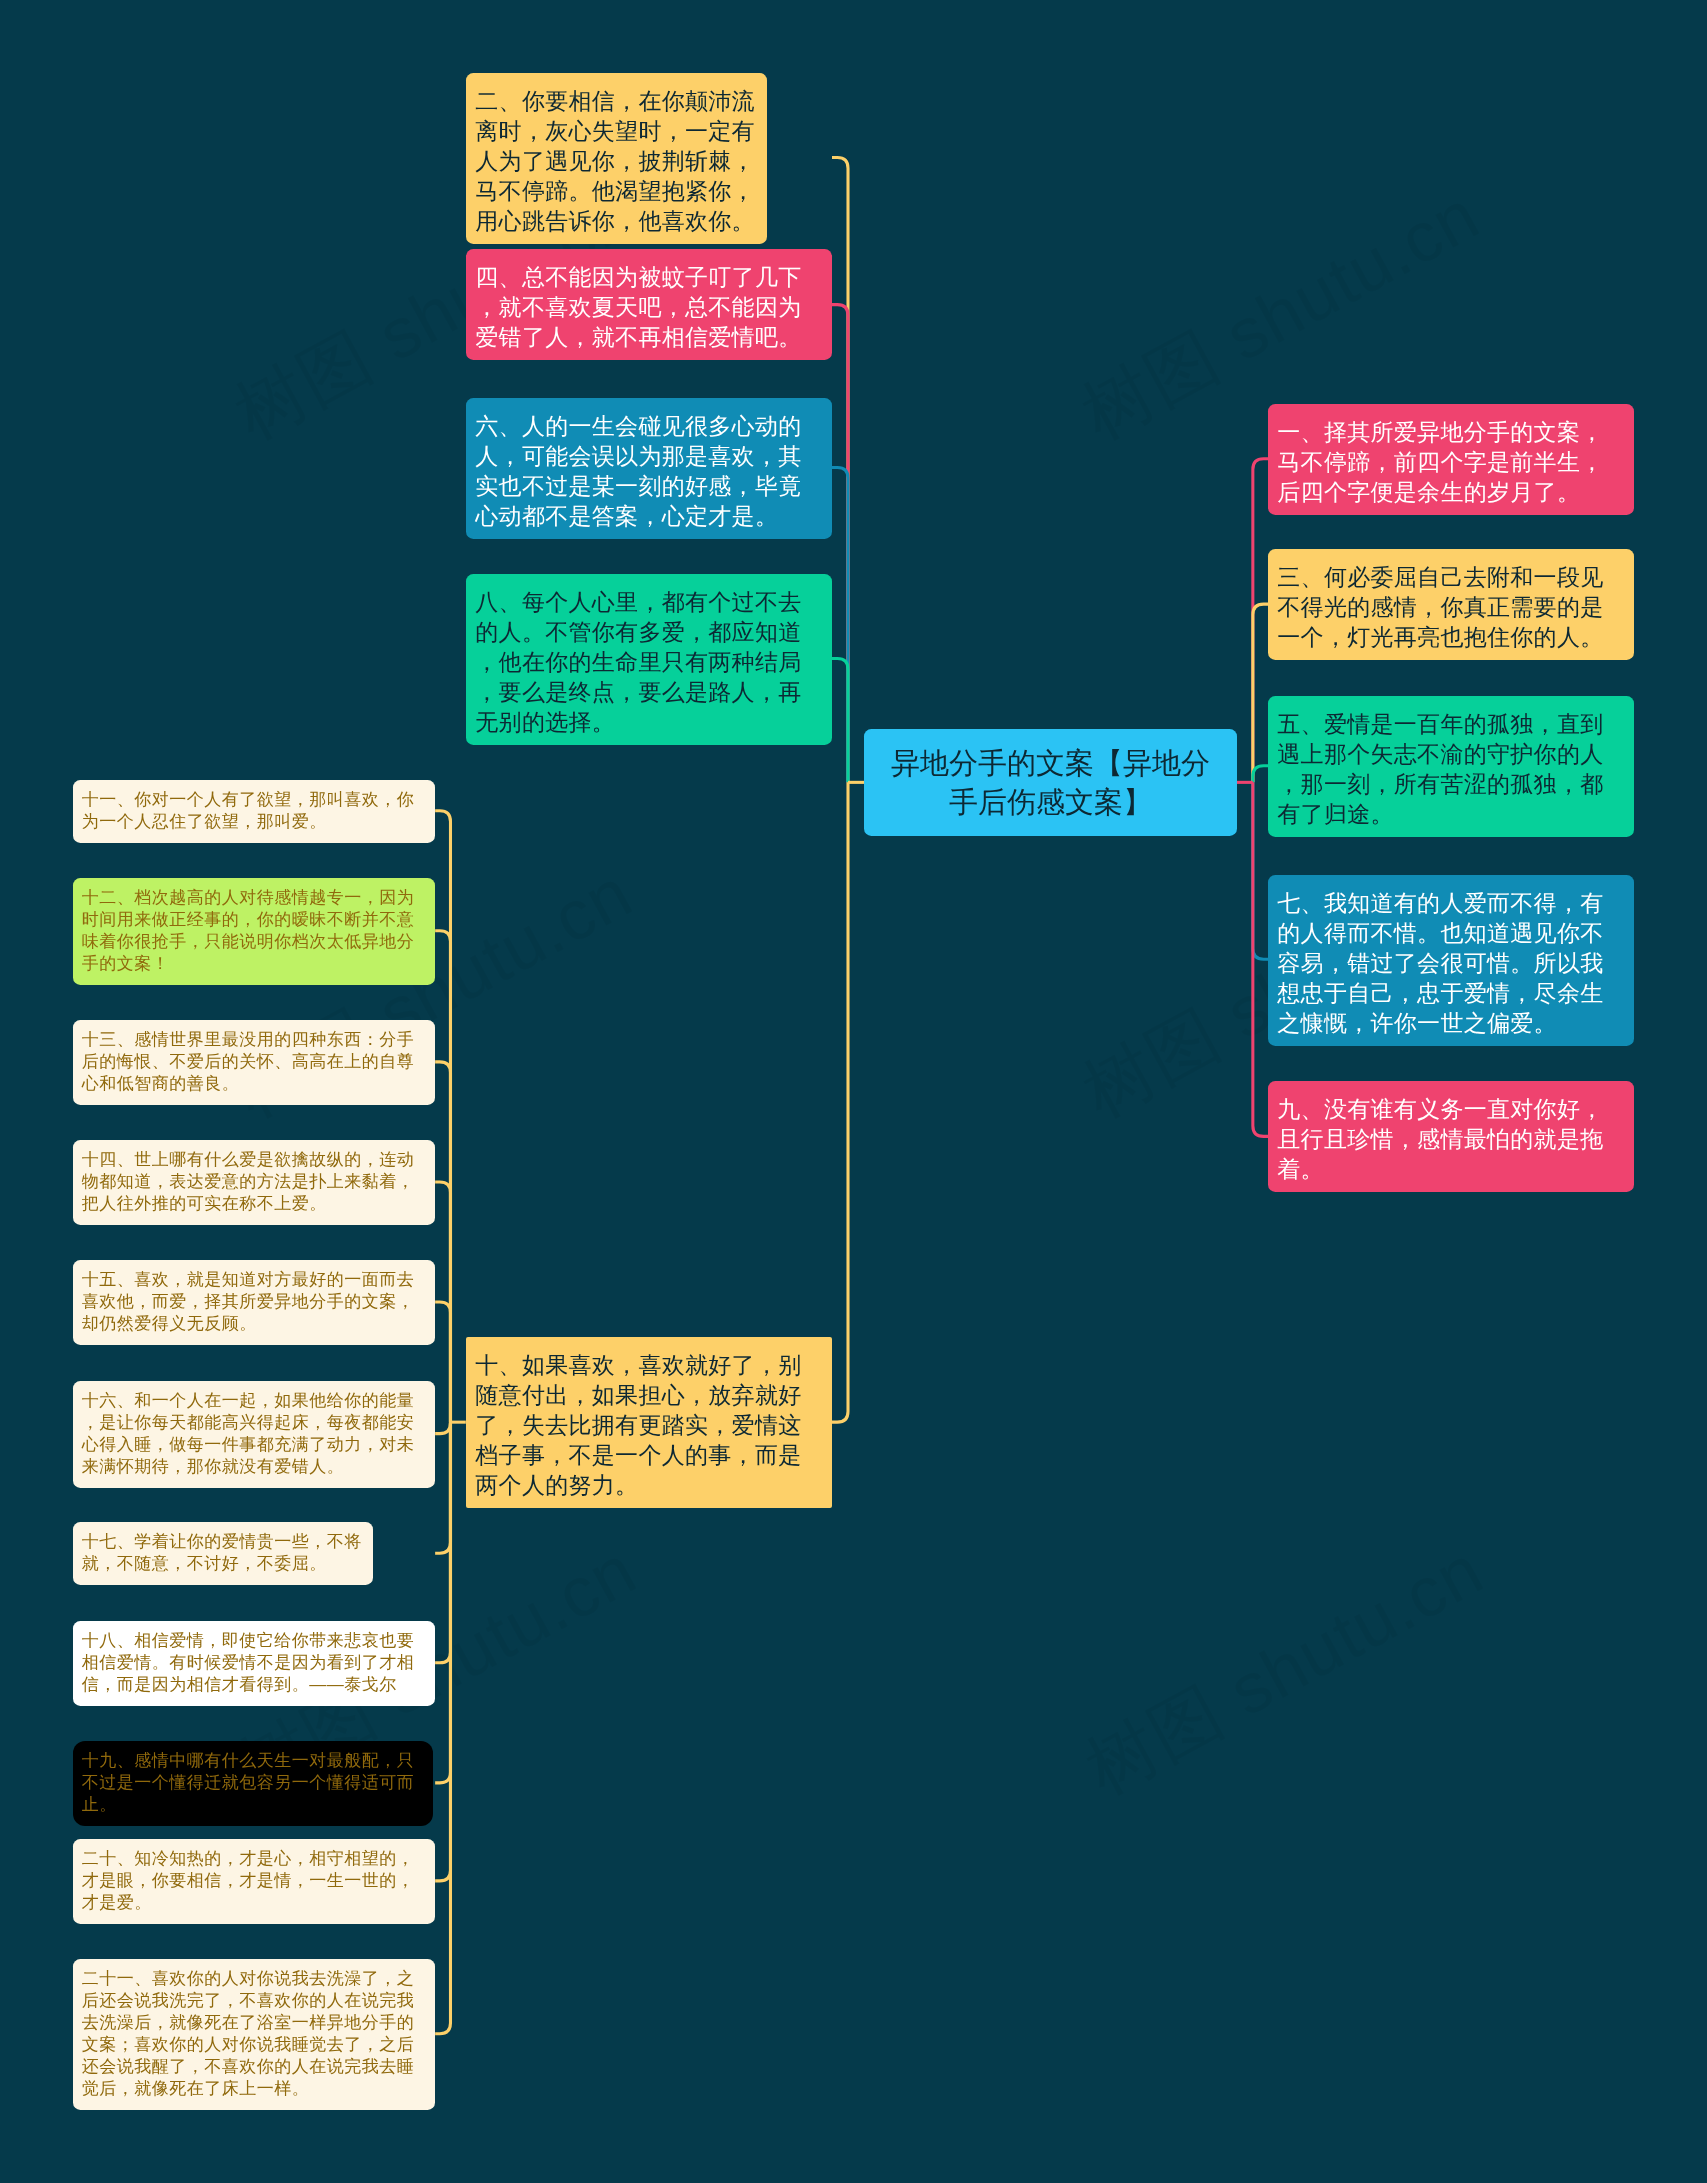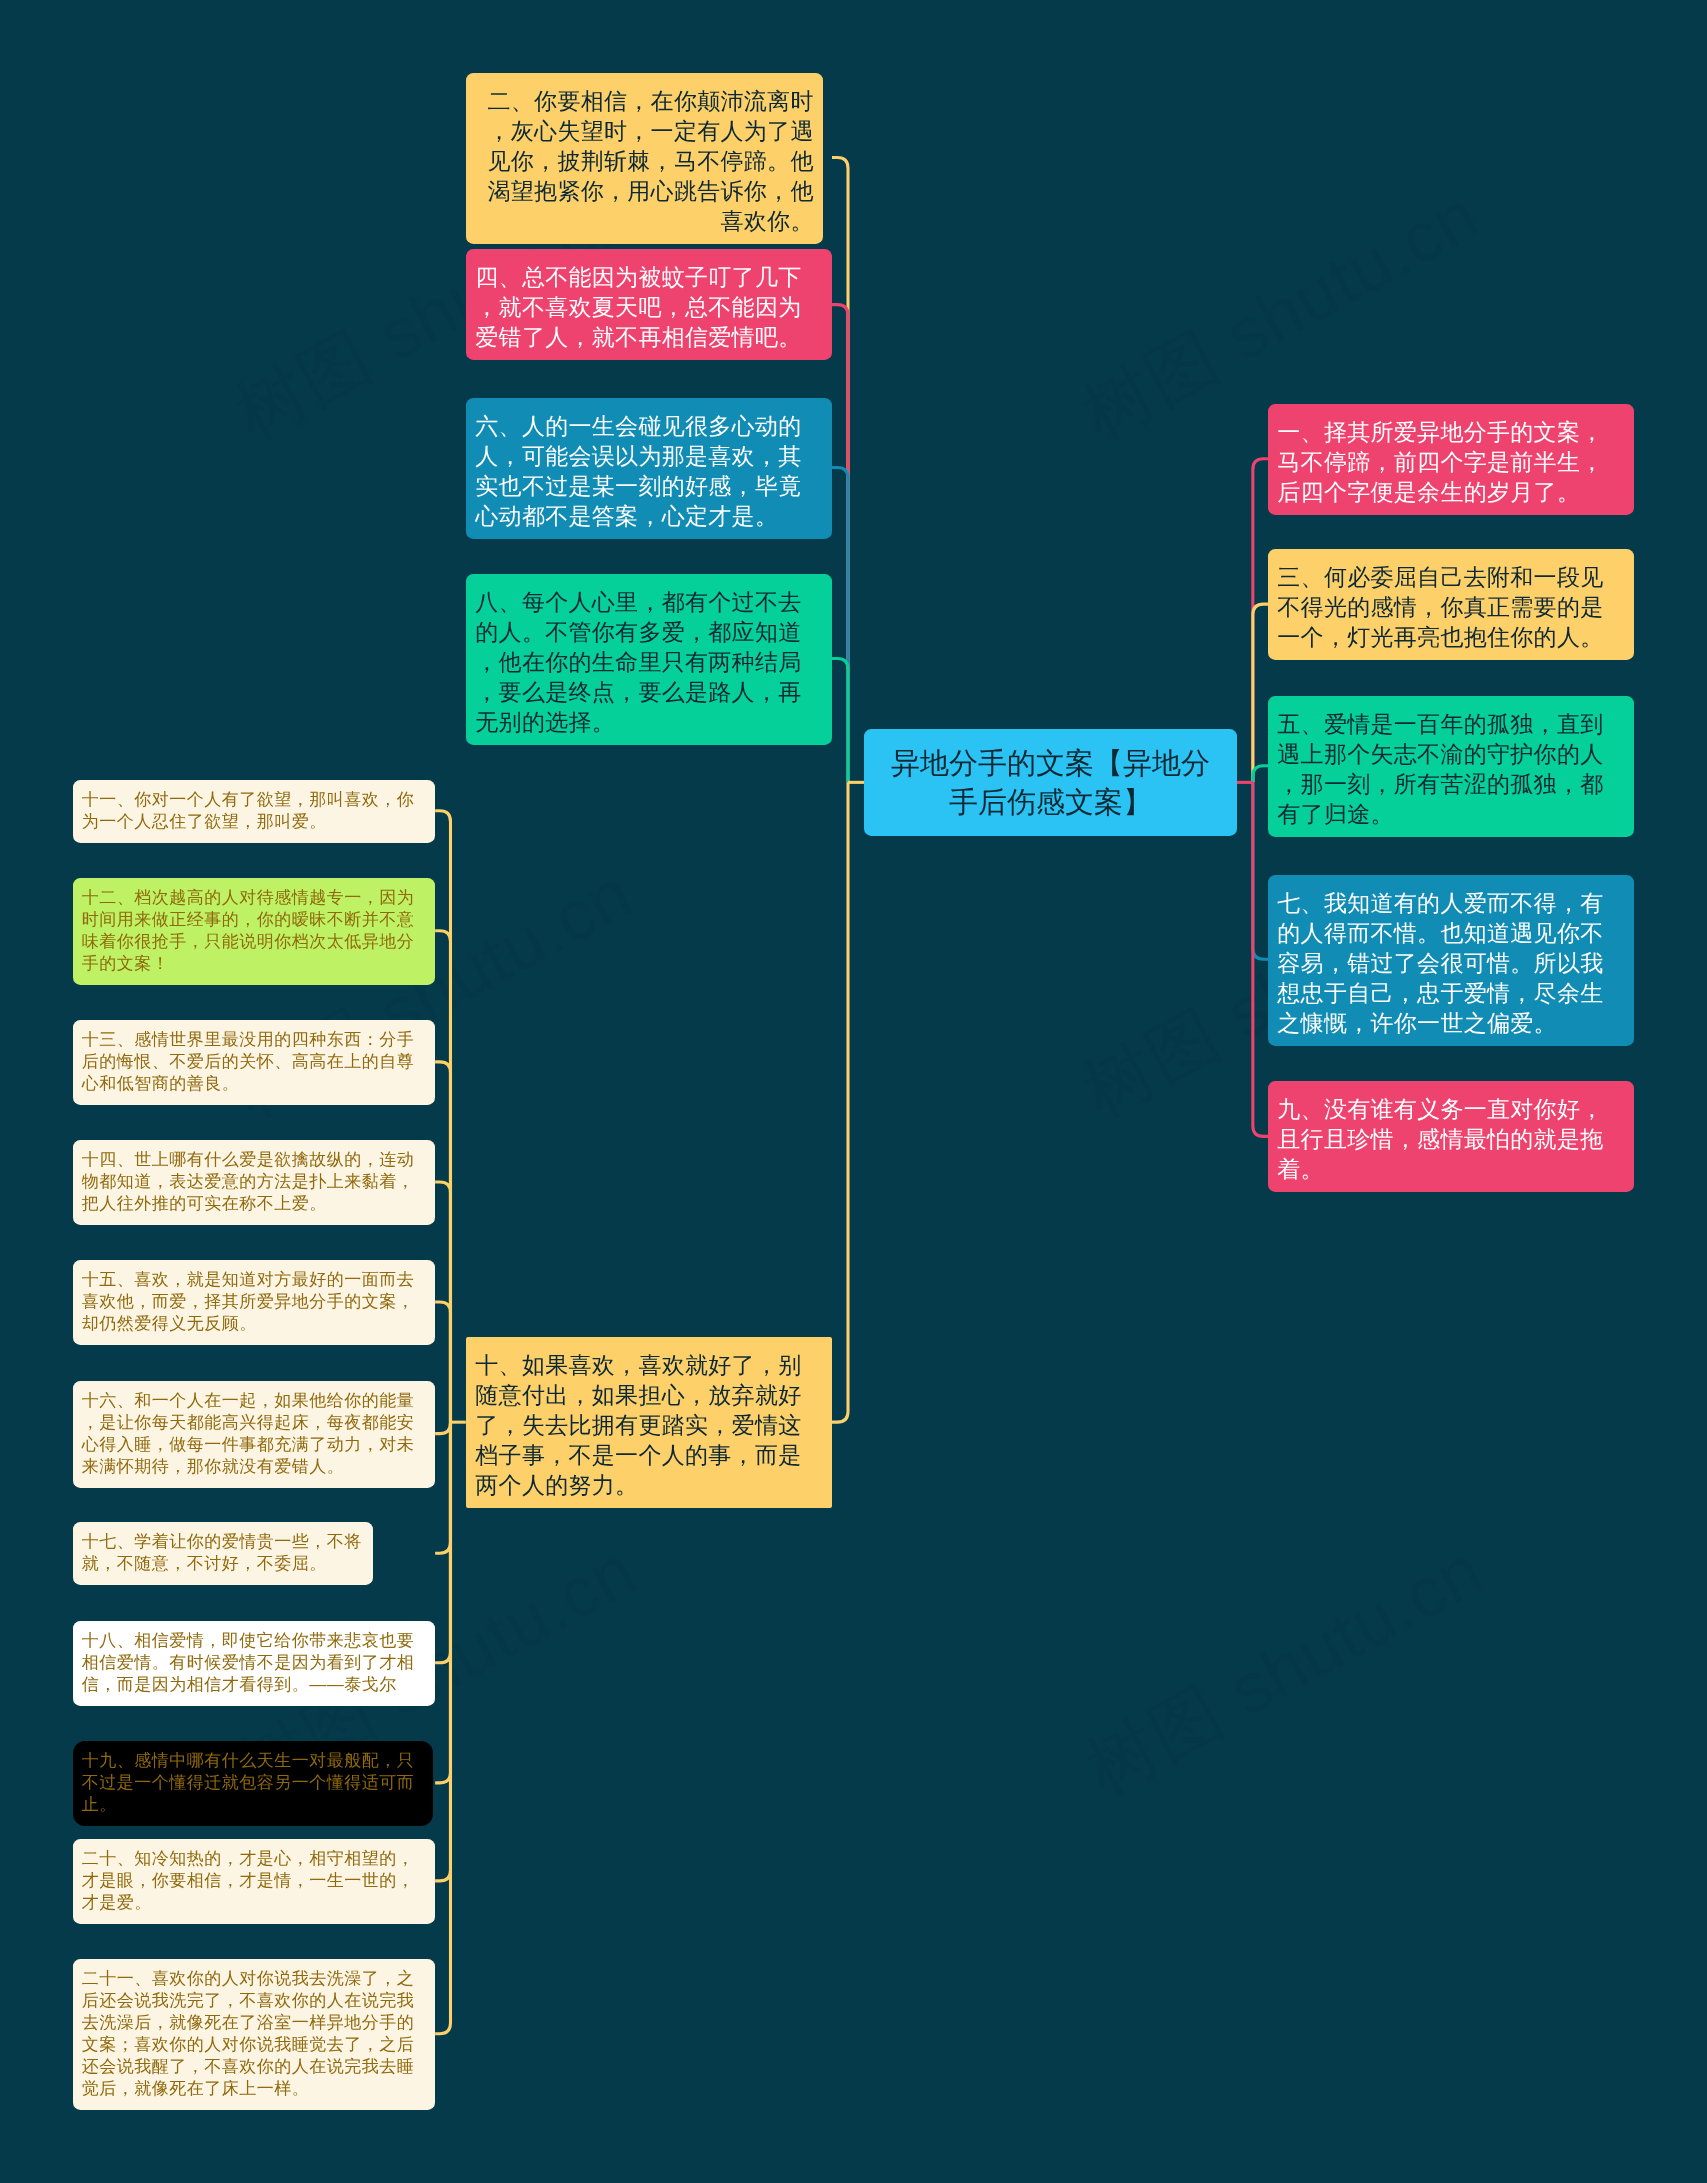--- a/index.html
+++ b/index.html
@@ -44,21 +44,21 @@
       <path d="M 652 2820.0546875 L 659 2820.0546875 Q 675 2820.0546875 675 2804.0546875 L 675 2132.25" fill="none" stroke="#fdd069" stroke-width="4.6" stroke-linecap="butt"></path>
       <path d="M 652 3049.109375 L 659 3049.109375 Q 675 3049.109375 675 3033.109375 L 675 2132.25" fill="none" stroke="#fdd069" stroke-width="4.6" stroke-linecap="butt"></path>
       <path d="M 675 2132.25 L 698 2132.25" fill="none" stroke="#fdd069" stroke-width="4.6" stroke-linecap="butt"></path>
     </svg>
 <div class="wm" style="left: 219px; top: 379px; font-size: 70px; color: rgba(0, 0, 0, 0.043); transform: rotate(-28.6deg);">树图 shutu.cn</div>
     <div class="wm" style="left: 1066px; top: 379px; font-size: 70px; color: rgba(0, 0, 0, 0.043); transform: rotate(-28.6deg);">树图 shutu.cn</div>
     <div class="wm" style="left: 219px; top: 1057px; font-size: 70px; color: rgba(0, 0, 0, 0.043); transform: rotate(-28.6deg);">树图 shutu.cn</div>
     <div class="wm" style="left: 1067px; top: 1057px; font-size: 70px; color: rgba(0, 0, 0, 0.043); transform: rotate(-28.6deg);">树图 shutu.cn</div>
     <div class="wm" style="left: 223px; top: 1734px; font-size: 70px; color: rgba(0, 0, 0, 0.043); transform: rotate(-28.6deg);">树图 shutu.cn</div>
     <div class="wm" style="left: 1070px; top: 1734px; font-size: 70px; color: rgba(0, 0, 0, 0.043); transform: rotate(-28.6deg);">树图 shutu.cn</div>
-    <div class="node" style="left: 466px; top: 73px; width: 357px; background: rgb(253, 208, 105); border-radius: 7.3px; padding: 12.7px 9.3px 8.7px; text-align: right;">
+    <div class="node" style="left: 466px; top: 73px; width: 301px; background: rgb(253, 208, 105); border-radius: 7.3px; padding: 12.7px 9.3px 8.7px;">
       <span class="txt" style="color: rgb(13, 40, 51); font-size: 23px; line-height: 30px; line-break: anywhere; letter-spacing: 0.3px;">二、你要相信，在你颠沛流离时，灰心失望时，一定有人为了遇见你，披荆斩棘，马不停蹄。他渴望抱紧你，用心跳告诉你，他喜欢你。</span>
     </div>
     <div class="node" style="left: 466px; top: 249px; width: 366px; background: rgb(239, 67, 111); border-radius: 7.3px; padding: 12.7px 9.3px 8.7px;">
       <span class="txt" style="color: rgb(255, 255, 255); font-size: 23px; line-height: 30px; line-break: anywhere; letter-spacing: 0.3px;">四、总不能因为被蚊子叮了几下，就不喜欢夏天吧，总不能因为爱错了人，就不再相信爱情吧。</span>
     </div>
     <div class="node" style="left: 466px; top: 398px; width: 366px; background: rgb(16, 140, 181); border-radius: 7.3px; padding: 12.7px 9.3px 8.7px;">
       <span class="txt" style="color: rgb(255, 255, 255); font-size: 23px; line-height: 30px; line-break: anywhere; letter-spacing: 0.3px;">六、人的一生会碰见很多心动的人，可能会误以为那是喜欢，其实也不过是某一刻的好感，毕竟心动都不是答案，心定才是。</span>
     </div>
     <div class="node" style="left: 466px; top: 574px; width: 366px; background: rgb(6, 208, 154); border-radius: 7.3px; padding: 12.7px 9.3px 8.7px;">
       <span class="txt" style="color: rgb(13, 40, 51); font-size: 23px; line-height: 30px; line-break: anywhere; letter-spacing: 0.3px;">八、每个人心里，都有个过不去的人。不管你有多爱，都应知道，他在你的生命里只有两种结局，要么是终点，要么是路人，再无别的选择。</span>

